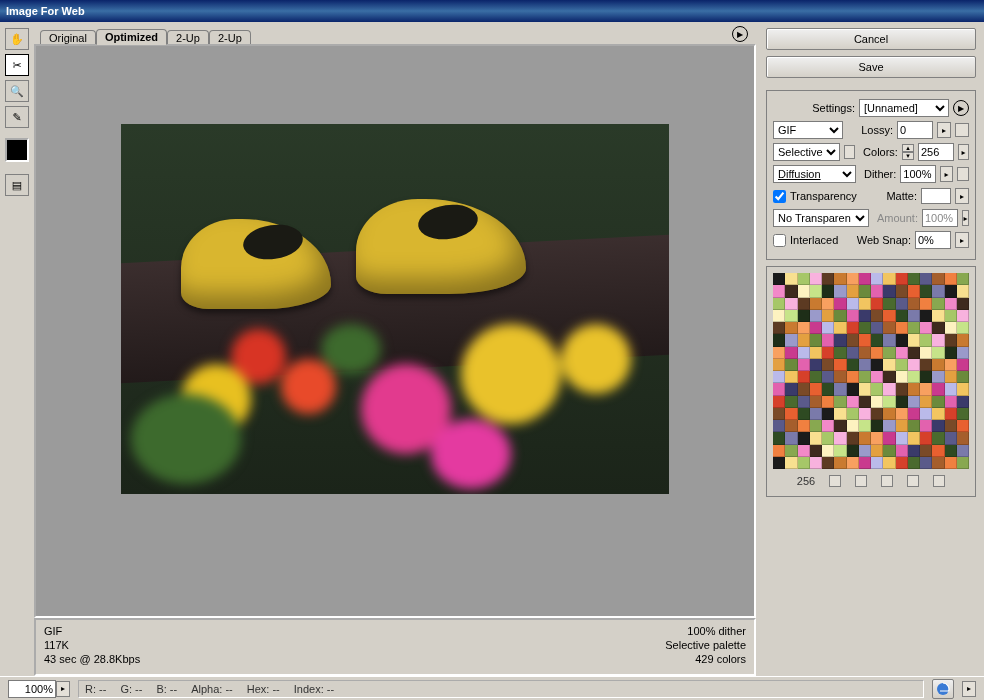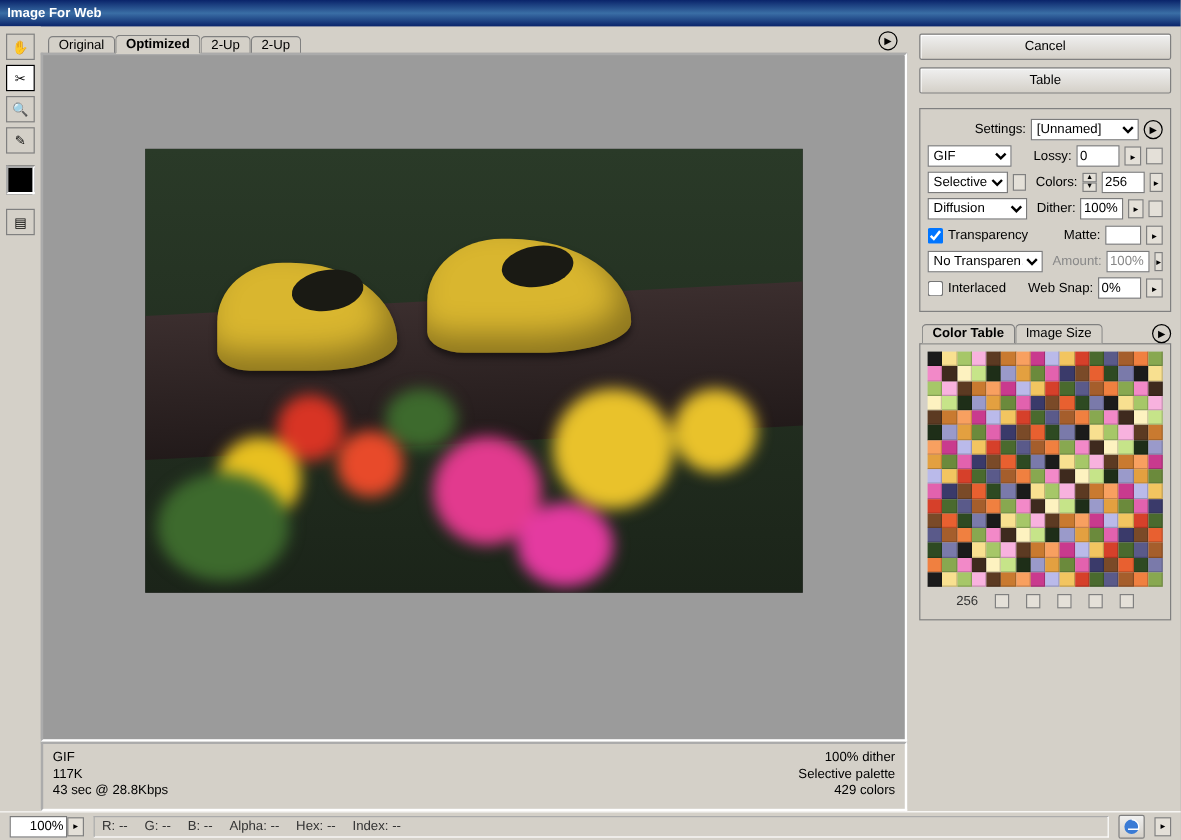--- a/index.html
+++ b/index.html
@@ -116,21 +116,21 @@
       <div class="r">
         <div>100% dither</div>
         <div>Selective palette</div>
         <div>429 colors</div>
       </div>
     </div>
   </div>
 
   <div class="right">
     <div class="btn">Cancel</div>
-    <div class="btn">Table</div>
+    <div class="btn">Save</div>
 
     <div class="panel" style="margin-top:6px;">
       <div class="row" style="justify-content:flex-end;">
         <label>Settings:</label>
         <select style="width:90px;"><option>[Unnamed]</option></select>
         <span class="flyout" style="position:static;"></span>
       </div>
       <div class="row">
         <select style="width:70px;"><option>GIF</option></select>
         <span class="spacer"></span>
@@ -145,21 +145,21 @@
         <span class="spacer"></span>
         <label>Colors:</label>
         <span class="spin">
             <span>▴</span>
             <span>▾</span>
           </span>
         <input type="text" class="num" value="256" style="">
         <span class="popbtn"></span>
       </div>
       <div class="row">
-        <select style="width:96px;"><option>Diffusion</option></select>
+        <select style="width:96px;text-decoration:underline;"><option>Diffusion</option></select>
         <span class="spacer"></span>
         <label>Dither:</label>
         <input type="text" class="num" value="100%" style="">
         <span class="popbtn"></span>
         <span class="link"></span>
       </div>
       <div class="row">
         <input type="checkbox" class="chk" checked="" style="">
         <label>Transparency</label>
         <span class="spacer"></span>
@@ -178,26 +178,20 @@
         <input type="checkbox" class="chk" style="">
         <label>Interlaced</label>
         <span class="spacer"></span>
         <label>Web Snap:</label>
         <input type="text" class="num" value="0%" style="">
         <span class="popbtn"></span>
       </div>
     </div>
 
     <div>
-      <div class="cthead">
-        <div class="ctab active">Color Table</div>
-        <div class="ctab">Image Size</div>
-        <span style="flex:1"></span>
-        <span class="flyout" style="position:static;"></span>
-      </div>
       <div class="colortable">
         <div class="grid" id="ctgrid">
             <div class="cell" style="background: rgb(27, 27, 27);"></div>
             <div class="cell" style="background: rgb(248, 224, 144);"></div>
             <div class="cell" style="background: rgb(166, 199, 104);"></div>
             <div class="cell" style="background: rgb(248, 178, 222);"></div>
             <div class="cell" style="background: rgb(92, 58, 34);"></div>
             <div class="cell" style="background: rgb(201, 122, 48);"></div>
             <div class="cell" style="background: rgb(248, 160, 96);"></div>
             <div class="cell" style="background: rgb(201, 58, 142);"></div>

